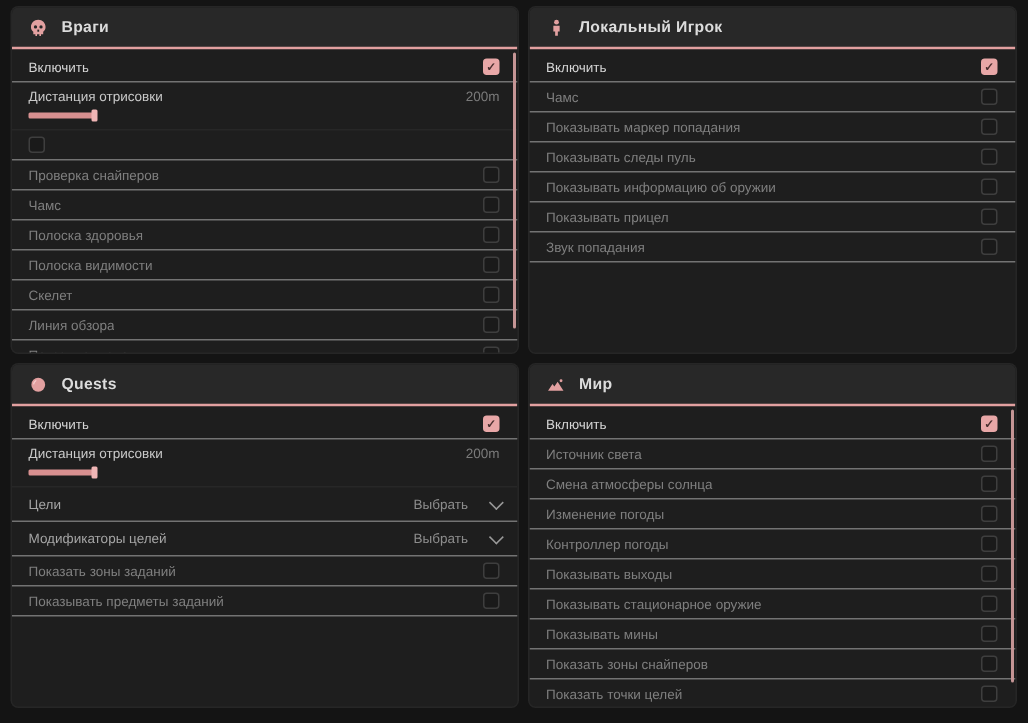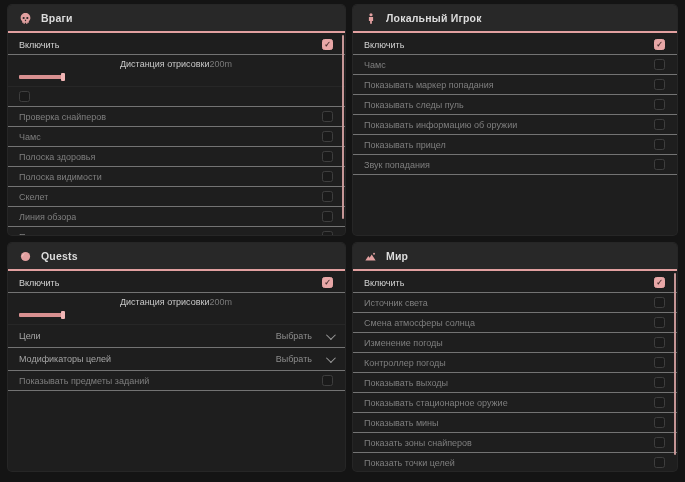--- a/index.html
+++ b/index.html
@@ -15,21 +15,21 @@
   .rows{padding:2px 0 0 0;}
   .row{display:flex;align-items:center;justify-content:space-between;
     padding:0 12px 0 11px;height:19px;border-bottom:1px solid #737373;}
   .row .label{font-size:9px;color:#7f7f7f;white-space:nowrap;overflow:hidden;}
   .row.on .label{color:#d4d4d4;}
   .checkbox{width:11px;height:11px;border-radius:2.5px;border:1px solid #3e3e3e;
     background:#1a1a1a;box-sizing:border-box;flex:0 0 auto;display:flex;
     align-items:center;justify-content:center;font-size:8px;line-height:1;color:transparent;}
   .checkbox.checked{background:#e8a7a7;border-color:#e8a7a7;color:#4a2f2f;font-weight:bold;}
   .row-slider{display:block;height:31px;padding:0 12px 0 11px;border-bottom:1px solid #272727;}
-  .slider-top{display:flex;align-items:center;justify-content:center;height:18px;}
+  .slider-top{display:flex;align-items:center;justify-content:space-between;height:18px;}
   .slider-top .label{font-size:9px;color:#c9c9c9;}
   .slider-top .value{font-size:9px;color:#7a7a7a;}
   .slider-track{position:relative;width:200px;height:4px;margin-top:2px;background:transparent;}
   .slider-fill{position:absolute;left:0;top:0;height:4px;background:#d89090;border-radius:1px;}
   .slider-handle{position:absolute;top:-2px;width:4px;height:8px;background:#f0b5b5;border-radius:1px;}
   .row-select{height:22px;}
   .select-ctl{display:flex;align-items:center;gap:14px;}
   .select-ctl .sel-label{font-size:9px;color:#8d8d8d;}
   .chevron{width:6px;height:6px;border-right:1.4px solid #9a9a9a;border-bottom:1.4px solid #9a9a9a;
     transform:rotate(45deg) translateY(-2px);}
@@ -197,20 +197,24 @@
   </div>
 
   <div class="row row-select">
     <span class="label">Модификаторы целей</span>
     <span class="select-ctl">
       <span class="sel-label">Выбрать</span>
       <span class="chevron"></span>
     </span>
   </div>
 
+  <div class="row">
+    <span class="label">Показать зоны заданий</span>
+    <span class="checkbox"></span>
+  </div>
 
   <div class="row">
     <span class="label">Показывать предметы заданий</span>
     <span class="checkbox"></span>
   </div>
 </div>
 
   </section>
 
   <section class="panel">

